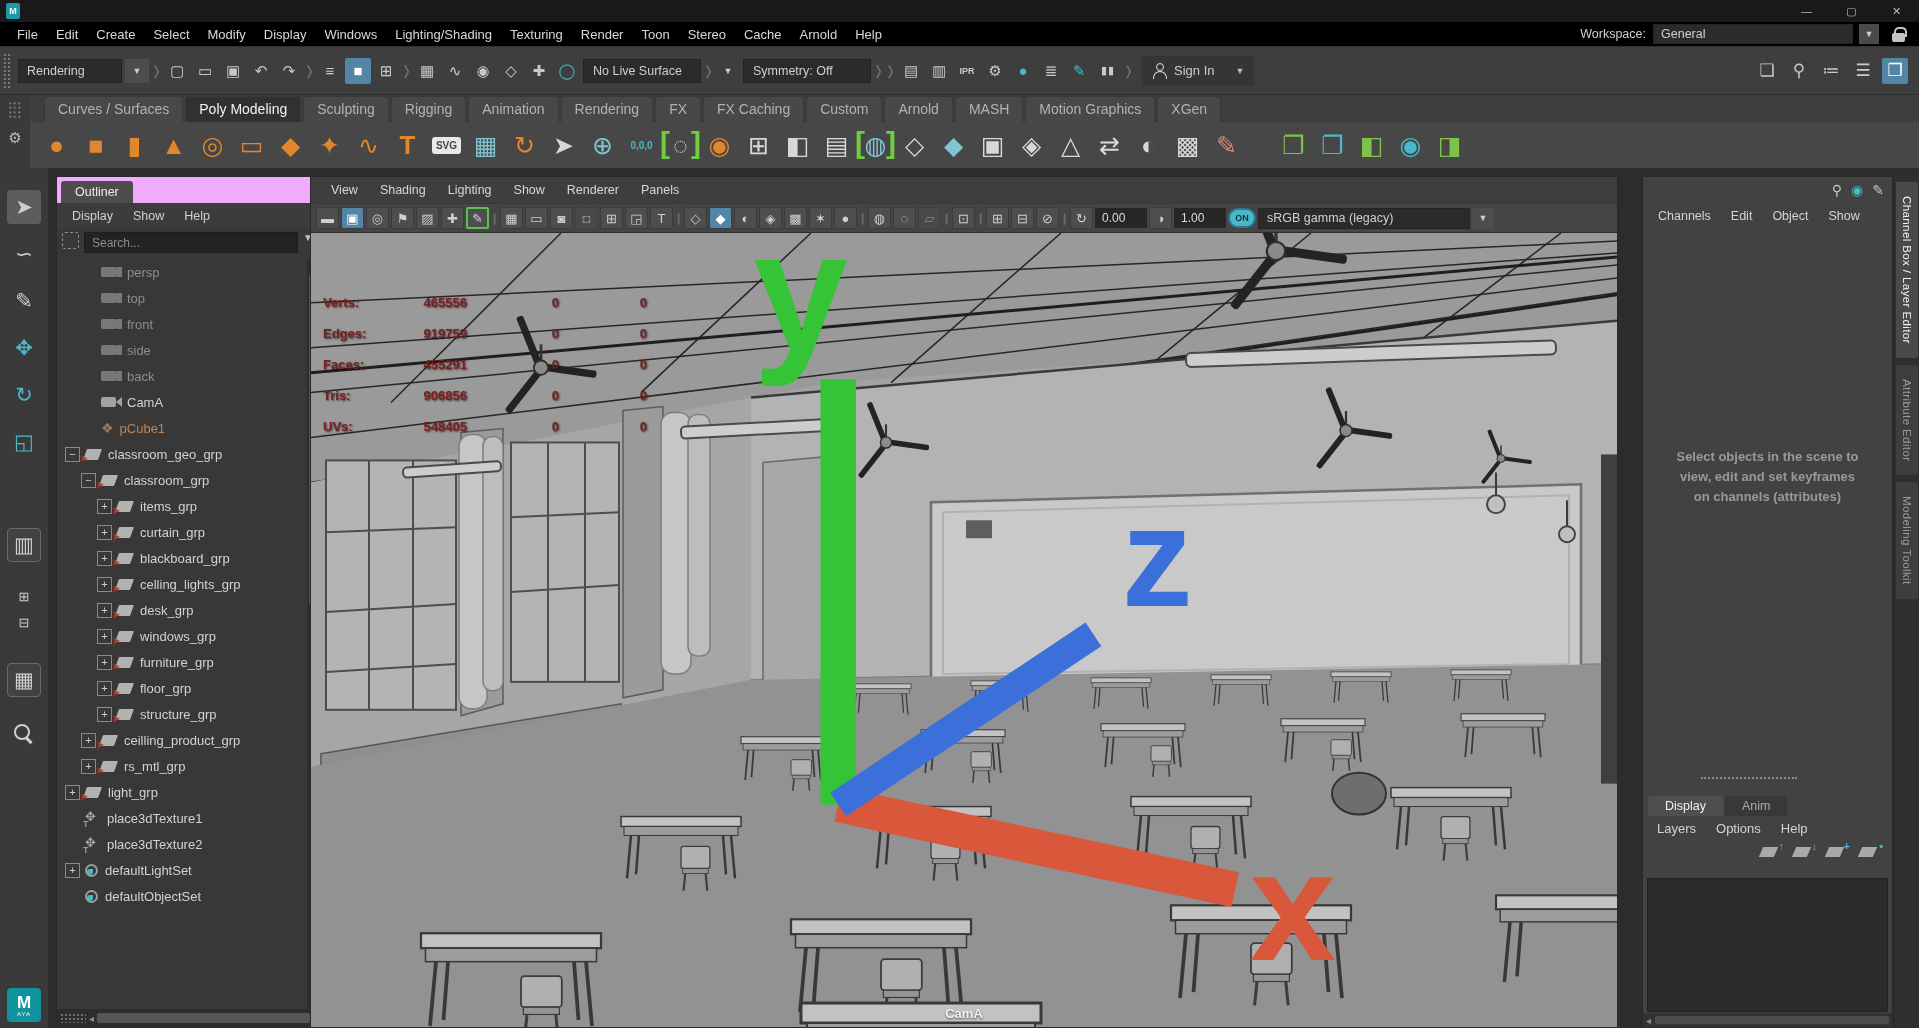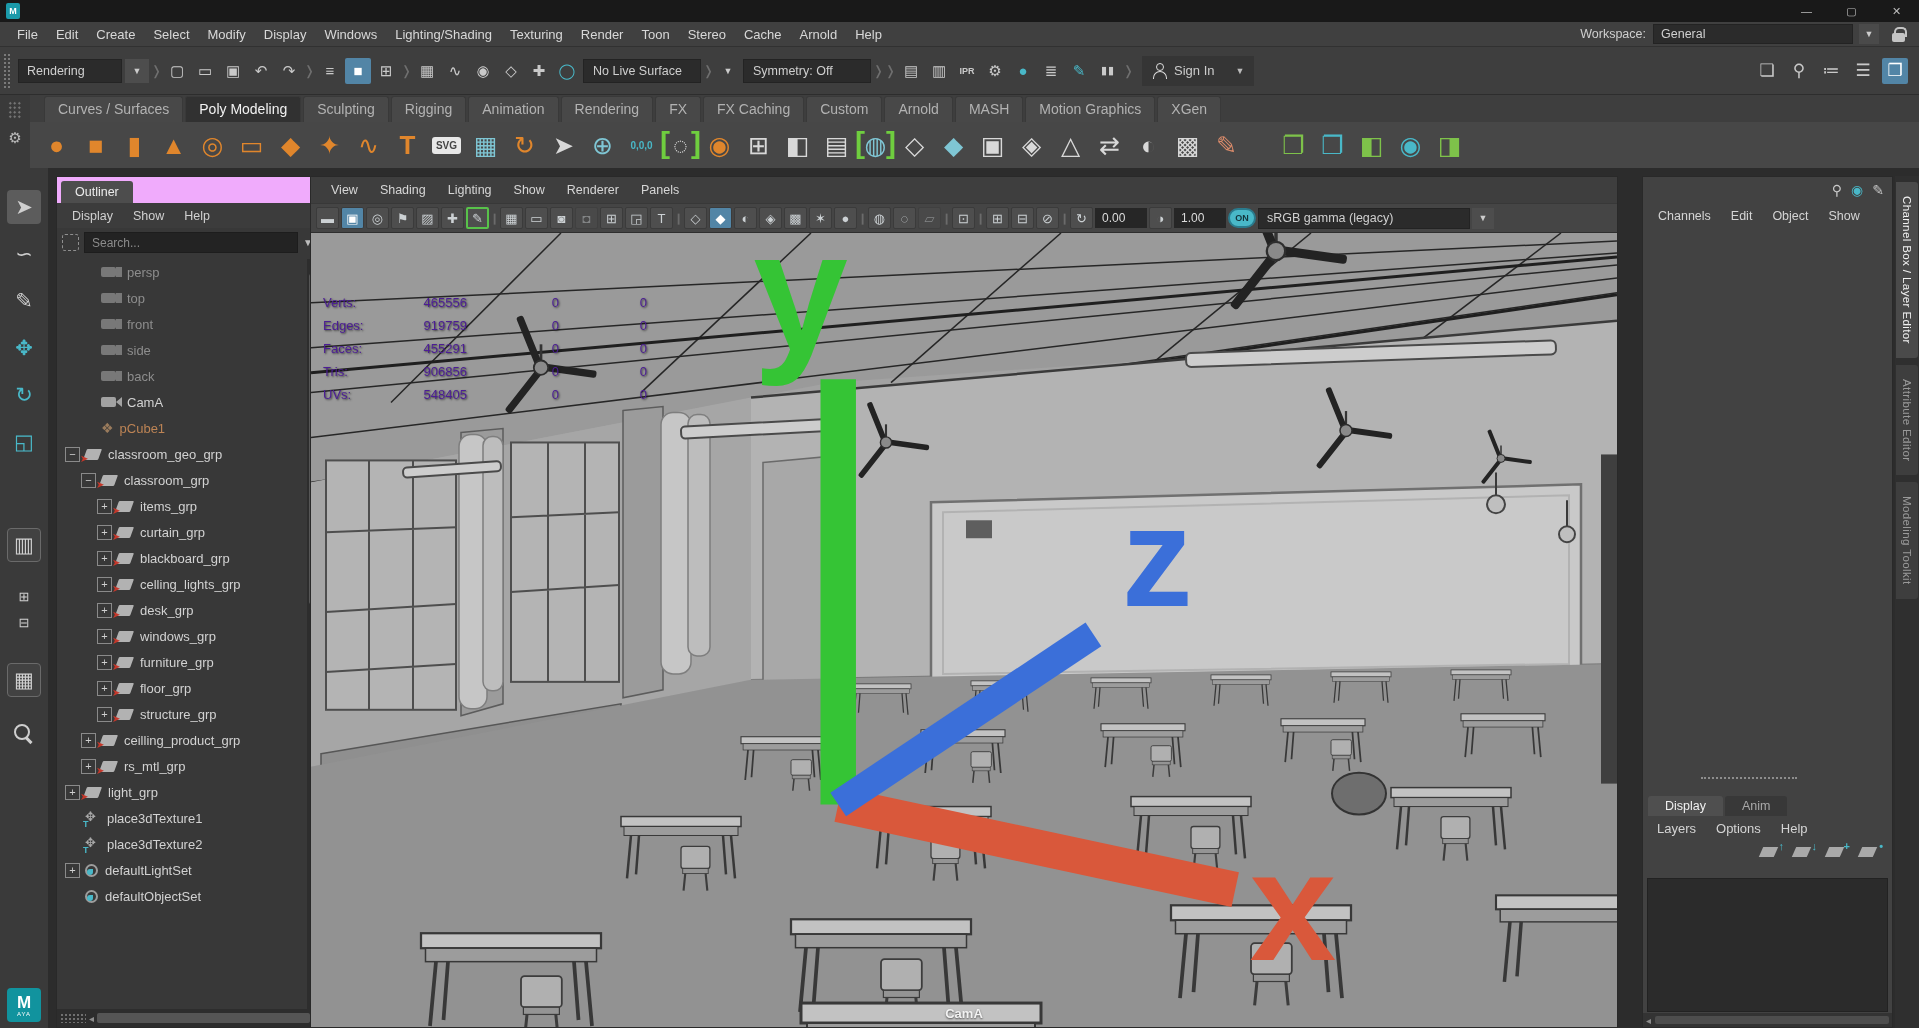--- a/index.html
+++ b/index.html
@@ -7,21 +7,21 @@
   #app{position:relative;width:1919px;height:1028px;background:#2c2c2c;overflow:hidden;color:#ccc;font-size:13px;user-select:none}
 
   
   .titlebar{position:absolute;left:0;top:0;right:0;height:22px;background:#191919;display:flex;align-items:center;padding-left:6px;gap:7px}
   .doc-icon{width:14px;height:16px;background:#1b9aaa;border-radius:2px;color:#fff;font-size:9px;font-weight:bold;display:flex;align-items:center;justify-content:center}
   .title-text{font-size:12px;color:#c9c9c9;white-space:nowrap}
   .win-btns{margin-left:auto;display:flex;height:100%}
   .win-btn{width:45px;height:100%;display:flex;align-items:center;justify-content:center;color:#bdbdbd;font-size:11px}
 
   
-  .menubar{position:absolute;top:22px;left:0;right:0;height:25px;background:#404040;display:flex;align-items:center;padding:0 8px;border-bottom:1px solid #313131}
+  .menubar{position:absolute;top:22px;left:0;right:0;height:25px;background:#000000;display:flex;align-items:center;padding:0 8px;border-bottom:1px solid #313131}
   .menu-item{padding:3px 9px;color:#d8d8d8;font-size:13px;cursor:default}
   .workspace{margin-left:auto;display:flex;align-items:center;gap:7px}
   .ws-label{color:#cfcfcf;font-size:12.5px}
   .ws-select{width:200px;height:20px;background:#2b2b2b;border:1px solid #232323;display:flex;align-items:center;padding:0 7px;color:#d0d0d0;font-size:12.5px}
   .ws-dd{width:20px;height:20px;background:#4a4a4a;display:flex;align-items:center;justify-content:center;color:#ccc;font-size:9px;margin-left:-1px}
   .lock-icon{position:relative;width:13px;height:15px;display:inline-block;margin:0 6px}
   .lock-icon::before{content:"";position:absolute;left:2px;top:0;width:9px;height:8px;border:2px solid #c4c4c4;border-bottom:none;border-radius:5px 5px 0 0}
   .lock-icon::after{content:"";position:absolute;left:0;top:6px;width:13px;height:9px;background:#c4c4c4;border-radius:2px}
 
   
@@ -70,21 +70,21 @@
   .maya-badge{position:absolute;bottom:6px;left:7px;width:34px;height:34px;background:#11939e;border-radius:4px;display:flex;flex-direction:column;align-items:center;justify-content:center;color:#fff}
   .maya-badge .m{font-size:17px;font-weight:bold;line-height:1}
   .maya-badge .sub{font-size:6px;letter-spacing:1px}
 
   
   .outliner{position:absolute;left:56px;top:176px;width:266px;bottom:0;background:#383838;border:1px solid #292929}
   .ol-titlebar{height:26px;background:#f0abfc;display:flex;align-items:flex-end}
   .ol-tab{background:#4d4d4d;color:#ececec;padding:4px 14px;font-size:12.5px;border-radius:3px 3px 0 0;margin-left:4px}
   .ol-menus{height:25px;display:flex;gap:2px;padding:0 6px;align-items:center;background:#3c3c3c}
   .ol-menu{color:#d0d0d0;font-size:12.5px;padding:2px 9px}
-  .ol-search{display:flex;align-items:center;gap:5px;padding:4px 5px;background:#383838}
+  .ol-search{display:flex;gap:5px;padding:4px 5px;background:#383838}
   .filter-icon{width:17px;height:17px;border:1.6px dashed #8f8f8f;border-radius:3px}
   .search-box{flex:1;height:21px;background:#232323;border:1px solid #1d1d1d;display:flex;align-items:center;padding:0 7px;color:#8b8b8b;font-size:12px}
   .search-dd{color:#bdbdbd;font-size:10px;padding-right:3px}
   .ol-tree{position:absolute;top:82px;left:0;right:14px;bottom:18px;overflow:hidden}
   .tree-row{height:26px;display:flex;align-items:center;font-size:13px;color:#d2d2d2;white-space:nowrap}
   .exp{width:15px;height:15px;min-width:15px;border:1px solid #8a8a8a;color:#cfcfcf;font-size:11px;line-height:1;display:flex;align-items:center;justify-content:center;margin-right:5px;background:#383838}
   .tree-row.muted{color:#8d8d8d}
   .tree-row.orange{color:#bd8455}
   .icon-camera{width:15px;height:10px;min-width:15px;background:#a2a2a2;border-radius:2px;position:relative;margin-right:11px}
   .icon-camera::after{content:"";position:absolute;left:100%;top:0;border-top:5px solid transparent;border-bottom:5px solid transparent;border-right:6px solid #a2a2a2}
@@ -115,21 +115,21 @@
   .vp-icon.active{background:#5285a6;color:#fff}
   .vp-icon.green{border:2px solid #58c24a}
   .vp-icon.dim{opacity:.45}
   .vp-sep{width:7px;display:flex;align-items:center;justify-content:center;color:#6b6b6b;font-size:11px;flex:0 0 auto}
   .vp-field{width:52px;height:20px;background:#262626;color:#dcdcdc;font-size:12px;display:flex;align-items:center;padding:0 7px;flex:0 0 auto}
   .on-badge{width:28px;height:20px;background:#49b8c8;border:2px solid #2a7b8d;border-radius:10px;color:#14343c;font-weight:bold;font-size:9px;display:flex;align-items:center;justify-content:center;flex:0 0 auto}
   .vp-colorspace{width:212px;height:21px;background:#2b2b2b;border:1px solid #232323;display:flex;align-items:center;padding:0 8px;color:#d0d0d0;font-size:12.5px;flex:0 0 auto}
   .vp-cs-dd{width:22px;height:21px;background:#4d4d4d;display:flex;align-items:center;justify-content:center;font-size:9px;color:#ccc;flex:0 0 auto}
   .scene{position:absolute;left:0;right:0;top:56px;bottom:0;background:#a2a2a2;overflow:hidden}
   .scene svg{display:block;width:100%;height:100%}
-  .hud{position:absolute;left:12px;top:62px;display:grid;grid-template-columns:66px 78px 92px 88px;row-gap:8px;font-weight:normal;font-size:13px;color:#4c1d95;text-shadow:1px 1px 2px rgba(0,0,0,.65)}
+  .hud{position:absolute;left:12px;top:62px;display:grid;grid-template-columns:66px 78px 92px 88px;row-gap:16px;font-weight:bold;font-size:13px;color:#7f1d1d;text-shadow:1px 1px 2px rgba(0,0,0,.65)}
   .hud .num{text-align:right}
   .cam-label{position:absolute;bottom:6px;left:50%;transform:translateX(-50%);color:#f2f2f2;font-size:13px;font-weight:bold;text-shadow:0 1px 2px rgba(0,0,0,.6)}
   .axis-gizmo{position:absolute;left:16px;bottom:24px;width:56px;height:56px}
 
   
   .channelbox{position:absolute;left:1642px;top:176px;width:251px;bottom:0;background:#424242;border:1px solid #292929}
   .cb-header{height:26px;display:flex;align-items:center;justify-content:flex-end;gap:9px;padding:0 8px}
   .cb-hicon{font-size:14px;color:#c9c9c9}
   .cb-hicon.teal{color:#49b8c8}
   .cb-menus{height:26px;display:flex;gap:2px;padding:0 6px;align-items:center}
@@ -697,20 +697,25 @@
         <div class="cb-hicon">⚲</div>
         <div class="cb-hicon teal">◉</div>
         <div class="cb-hicon">✎</div>
       </div>
     <div class="cb-menus">
         <div class="cb-menu">Channels</div>
         <div class="cb-menu">Edit</div>
         <div class="cb-menu">Object</div>
         <div class="cb-menu">Show</div>
       </div>
+    <div class="cb-empty">
+        <div>Select objects in the scene to</div>
+        <div>view, edit and set keyframes</div>
+        <div>on channels (attributes)</div>
+      </div>
     <div class="dotted-sep"></div>
     <div class="layer-editor">
       <div class="le-tabs">
           <div class="le-tab active">Display</div>
           <div class="le-tab">Anim</div>
         </div>
       <div class="le-menus">
           <div class="le-menu">Layers</div>
           <div class="le-menu">Options</div>
           <div class="le-menu">Help</div>

